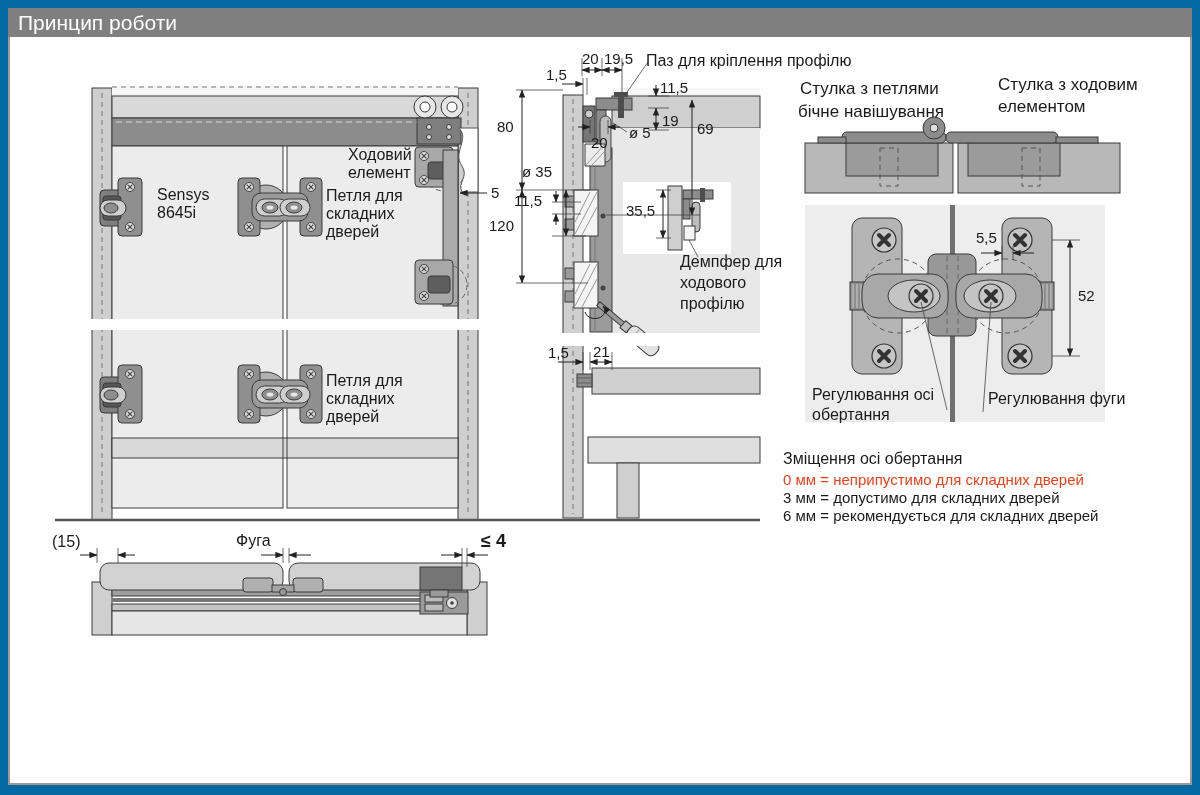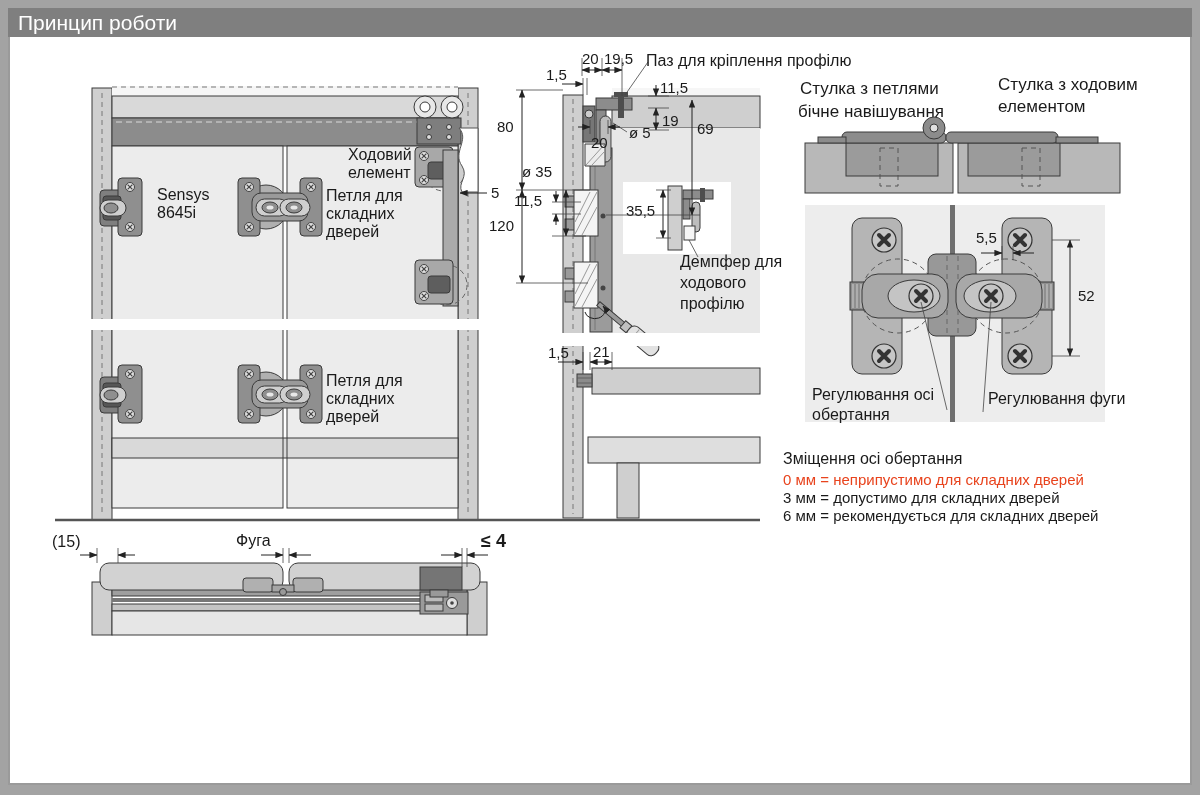--- a/index.html
+++ b/index.html
@@ -1,16 +1,16 @@
 <!DOCTYPE html>
 <html><head>
 <meta charset="utf-8">
 <style>
   html,body{margin:0;padding:0;background:#fff;}
-  .stage{position:relative;width:1200px;height:795px;background:#a3a3a3;overflow:hidden;}
+  .stage{position:relative;width:1200px;height:795px;background:#0369a1;overflow:hidden;}
   svg{display:block;}
   svg text{font-family:"Liberation Sans","DejaVu Sans",sans-serif;fill:#1a1a1a;}
   .t15{font-size:15px;}
   .t16{font-size:16px;}
   .t17{font-size:17px;}
   .t18b{font-size:18px;font-weight:bold;}
   .title-text{font-size:21px;fill:#ffffff;}
   .red{fill:#e8431d;}
   .s{stroke:#3a3a3a;stroke-width:1;}
   .dim{stroke:#222;stroke-width:1;fill:none;}

